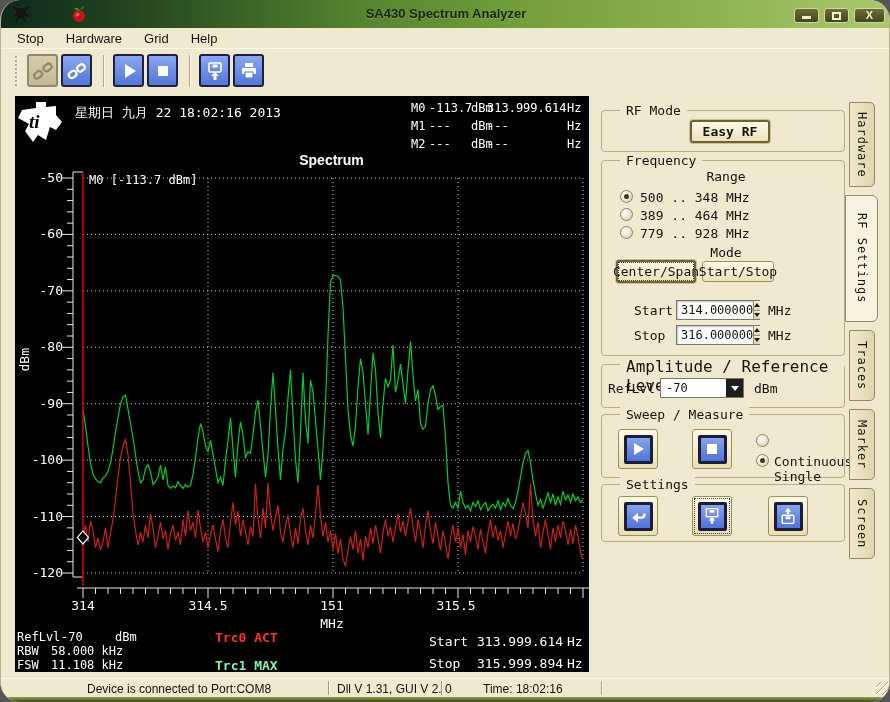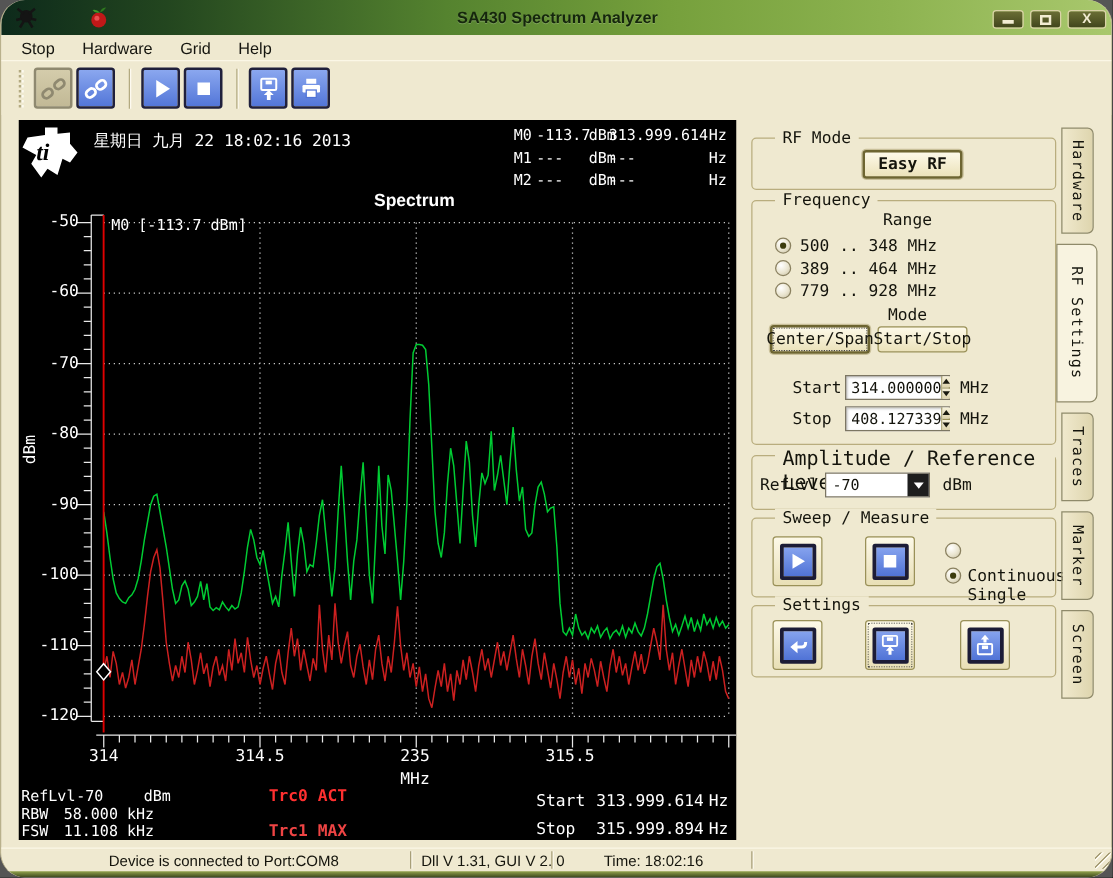--- a/index.html
+++ b/index.html
@@ -43,21 +43,21 @@
     font-family:"Liberation Sans",sans-serif;}
   .mk{font-size:12px;}
   .ytick{left:4px;width:44px;text-align:right;font-size:13px;}
   .xtick{top:502px;width:60px;text-align:center;font-size:13px;}
   .xlabel{top:520px;left:287px;width:60px;text-align:center;font-size:13px;}
   .ylabel{left:2px;top:252px;font-size:13px;writing-mode:vertical-rl;transform:rotate(180deg);}
   .annot{left:74px;top:77px;font-size:12px;}
   .binfo{font-size:12px;}
   .binfo2{font-size:13px;}
   .trc0{color:#ff3030;font-weight:bold;}
-  .trc1{color:#ef4444;font-weight:bold;}
+  .trc1{color:#86efac;font-weight:bold;}
 
   
   .cpanel-font{font-family:"DejaVu Sans Mono",monospace;font-size:13px;color:#14140c;}
   .group{position:absolute;left:600px;width:244px;border:1px solid #b9ad7e;border-radius:4px;}
   .group-label{position:absolute;top:-8px;left:18px;background:#efe9d0;padding:0 6px;font-size:13px;}
   .sub-row{position:absolute;display:flex;align-items:center;flex-direction:column;}
   .sub-line{flex:1;border-top:1px solid #b9ad7e;margin-left:8px;}
   .tan-btn{background:linear-gradient(#fdf9e8,#ebe2ba);border:1px solid #9a9158;border-radius:3px;
     text-align:center;font-family:"DejaVu Sans Mono",monospace;font-size:13px;color:#14140c;
     display:flex;align-items:center;justify-content:center;}
@@ -322,21 +322,21 @@
     <span class="plot-abs ytick" style="top:187px;">-70</span>
     <span class="plot-abs ytick" style="top:243px;">-80</span>
     <span class="plot-abs ytick" style="top:300px;">-90</span>
     <span class="plot-abs ytick" style="top:356px;">-100</span>
     <span class="plot-abs ytick" style="top:413px;">-110</span>
     <span class="plot-abs ytick" style="top:469px;">-120</span>
     <span class="plot-abs ylabel">dBm</span>
 
     <span class="plot-abs xtick" style="left:38px;">314</span>
     <span class="plot-abs xtick" style="left:163px;">314.5</span>
-    <span class="plot-abs xtick" style="left:287px;">235</span>
+    <span class="plot-abs xtick" style="left:287px;">151</span>
     <span class="plot-abs xtick" style="left:411px;">315.5</span>
     <span class="plot-abs xlabel">MHz</span>
 
     <span class="plot-abs binfo" style="left:2px;top:534px;">RefLvl</span>
     <span class="plot-abs binfo" style="left:46px;top:534px;">-70</span>
     <span class="plot-abs binfo" style="left:100px;top:534px;">dBm</span>
     <span class="plot-abs binfo" style="left:2px;top:548px;">RBW</span>
     <span class="plot-abs binfo" style="left:36px;top:548px;">58.000 kHz</span>
     <span class="plot-abs binfo" style="left:2px;top:562px;">FSW</span>
     <span class="plot-abs binfo" style="left:36px;top:562px;">11.108 kHz</span>
@@ -383,21 +383,21 @@
           </span>
         <span class="spin-dn">
             <span class="tri-dn"></span>
           </span>
       </span>
     </div>
     <span style="position:absolute;left:166px;top:142px;">MHz</span>
 
     <span style="position:absolute;left:32px;top:167px;">Stop</span>
     <div class="spin" style="left:74px;top:164px;">
-      <span class="spin-val">408.127339</span>
+      <span class="spin-val">316.000000</span>
       <span class="spin-btns">
         <span class="spin-up">
             <span class="tri-up"></span>
           </span>
         <span class="spin-dn">
             <span class="tri-dn"></span>
           </span>
       </span>
     </div>
     <span style="position:absolute;left:166px;top:167px;">MHz</span>

